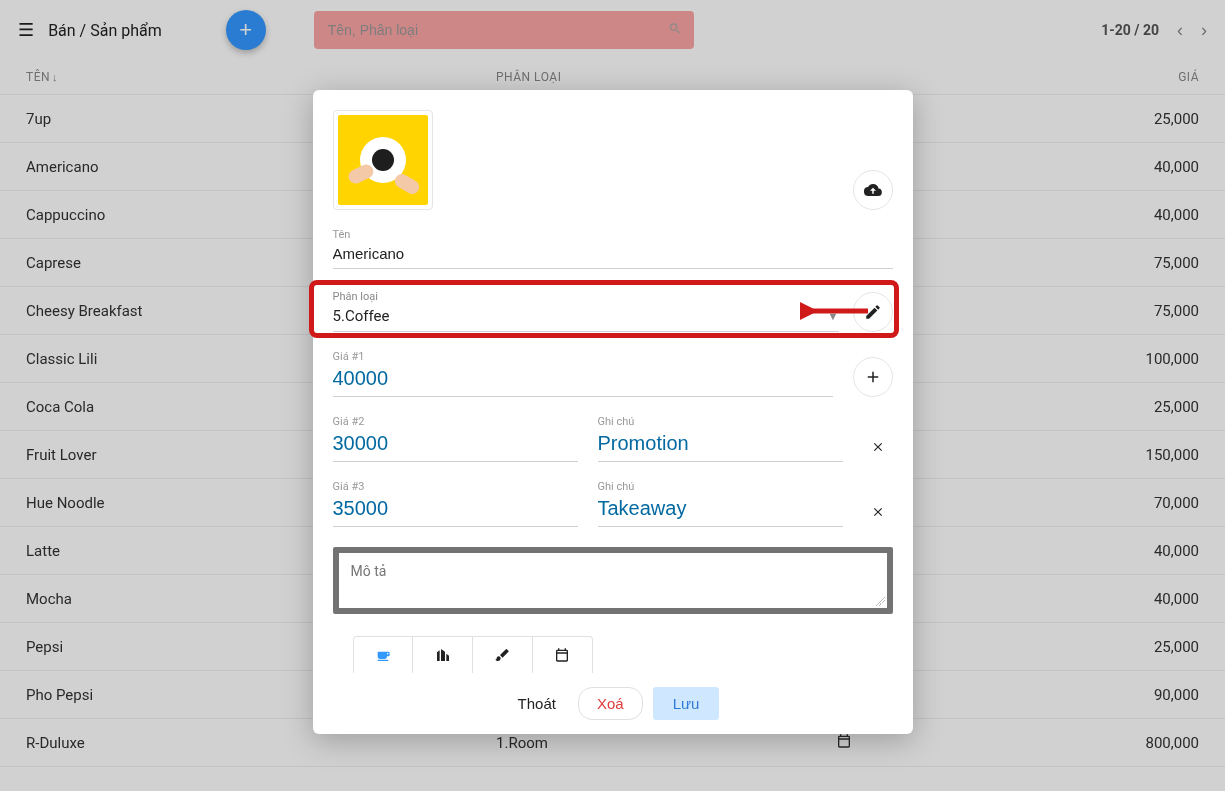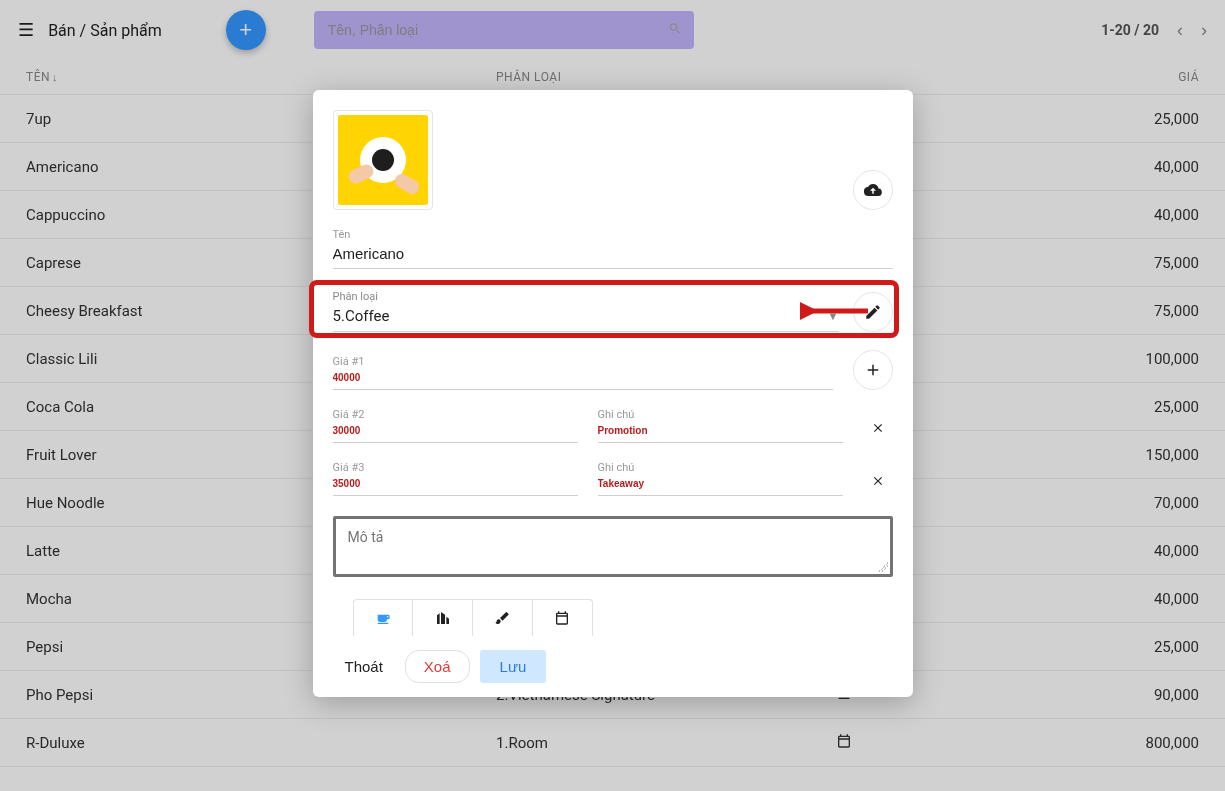--- a/index.html
+++ b/index.html
@@ -45,21 +45,21 @@
     margin-left: 50px;
   }
   .searchwrap {
     position: relative;
     margin-left: 34px;
   }
   .search {
     width: 380px;
     height: 38px;
     border: none;
-    background: #c4b5fd;
+    background: #fca5a5;
     border-radius: 4px;
     padding: 0 36px 0 14px;
     font-size: 14px;
     color: #555;
   }
   .search::placeholder { color: #999; }
   .searchwrap .sicon {
     position: absolute;
     right: 12px; top: 50%; transform: translateY(-50%);
     color: #aaa;
@@ -212,34 +212,34 @@
   .arrow {
     position:absolute;
     pointer-events:none;
   }
 
   .pricerow { margin-top:18px; display:flex; align-items:flex-end; gap:20px; }
   .pfield { flex:1; }
   .pfield label { font-size:11px; color:#999; display:block;}
   .pfield .inp {
     width:100%; border:none; border-bottom:1px solid #d0d0d0;
-    padding:4px 0 6px 0; font-size:10px; color:#b91c1c;font-weight:bold;
+    padding:4px 0 6px 0; font-size:20px; color:#0369a1;
   }
   .xbtn {
     width:30px; height:30px;
     background:none; border:none;
     cursor:pointer;
     color:#222;
     font-size:16px;
     display:flex;align-items:center;justify-content:center;
   }
 
   .descwrap {
     margin-top:20px;
-    border:3px solid #737373;
+    border:6px solid #737373;
     border-radius:2px;
     position:relative;
   }
   textarea.desc {
     width:100%;
     height:52px;
     resize:none;
     border:none;
     padding:10px 12px;
     font-size:14px;
@@ -269,21 +269,21 @@
     border-right:1px solid #e0e0e0;
     cursor:pointer;
   }
   .tabbar .tab:last-child{border-right:none;}
   .tabbar .tab svg{width:16px;height:16px;fill:#222;}
   .tabbar .tab.active svg{fill:#3398ff;}
   .tabbar .tab.active{color:#3398ff;}
 
   .footer {
     display:flex;
-    justify-content:flex-start;
+    justify-content:center;
     align-items:center;
     gap:10px;
     margin-top:14px;
   }
   .footer .plain {
     background:none; border:none; font-size:15px; color:#222; cursor:pointer; padding:8px 12px;
   }
   .footer .del {
     background:#fff; border:1px solid #e0e0e0; color:#e03c3c; font-size:15px;
     padding:7px 18px; border-radius:14px; cursor:pointer;

